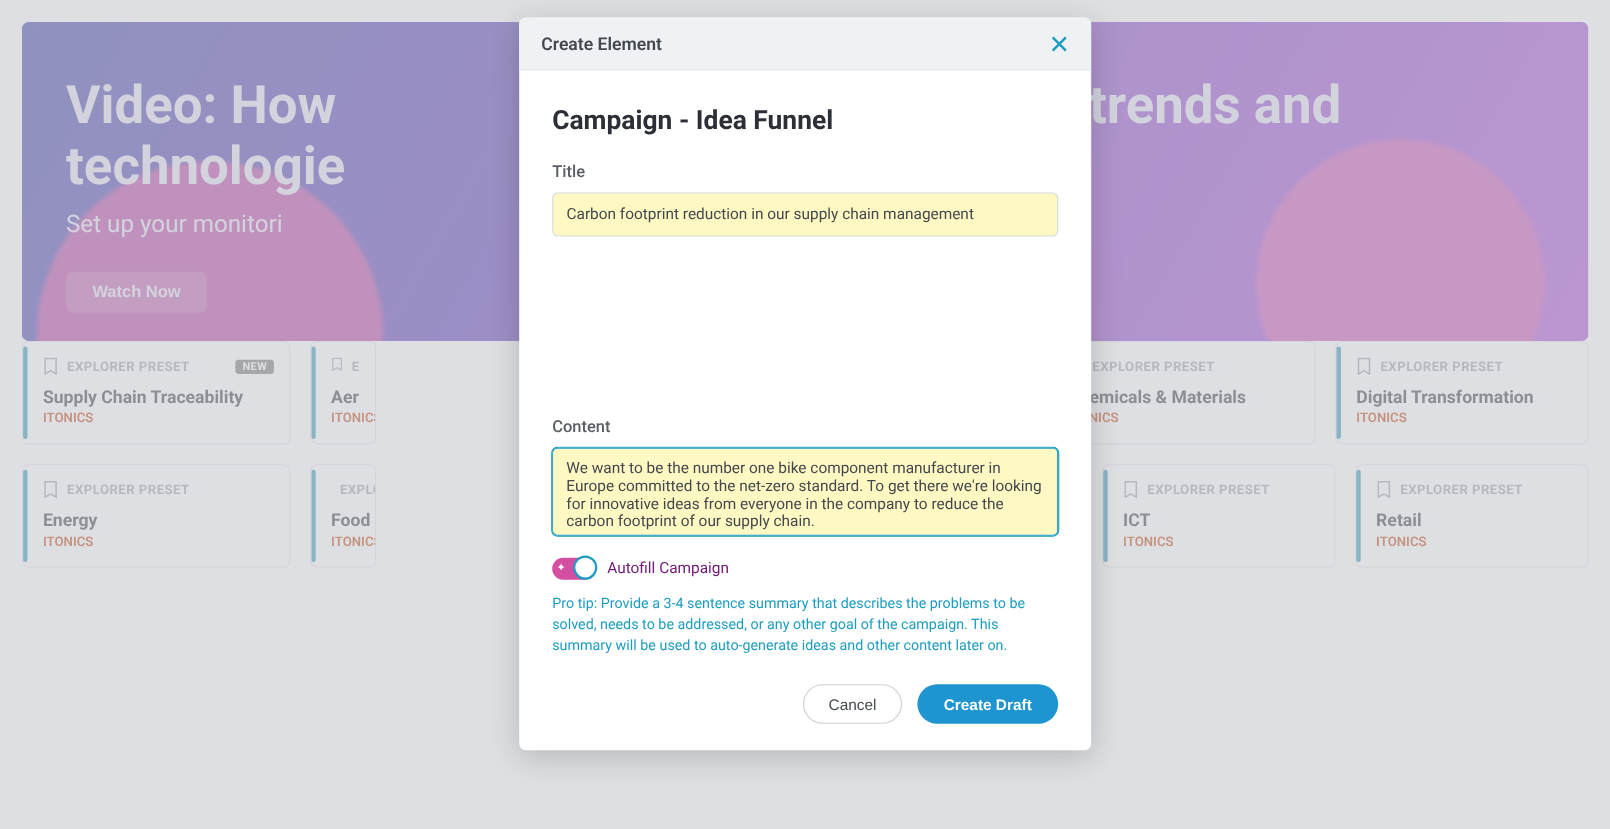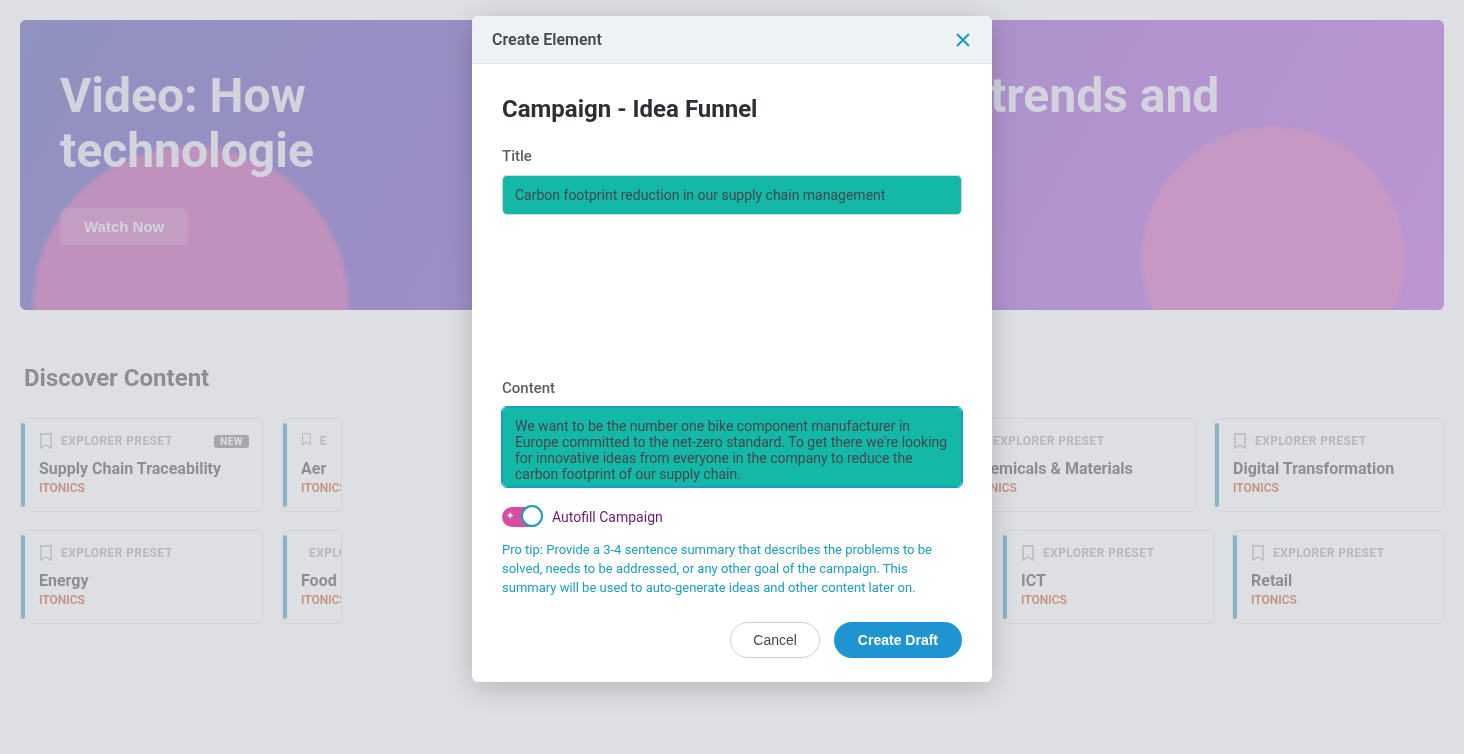--- a/index.html
+++ b/index.html
@@ -50,21 +50,21 @@
       padding: 14px 20px; background: #eff2f5; border-bottom: 1px solid #e6e9ee;
     }
     .modal-header-title { color: #44484e; font-size: 16px; font-weight: 600; }
     .close-icon { width: 18px; height: 18px; cursor: pointer; }
     .close-icon svg { stroke: #1c9cc1; stroke-width: 2.2; }
     .modal-body { padding: 8px 30px 24px 30px; }
     .modal-title { color: #2c3036; font-size: 24px; font-weight: 700; margin-bottom: 24px; }
     .field-label { color: #5a5f66; font-size: 15px; font-weight: 500; margin-bottom: 10px; }
     .text-input, .textarea-input {
       width: 100%; border: 1px solid #d5d9df; border-radius: 5px; padding: 10px 12px;
-      font-size: 14px; color: #44484e; background: #14b8a6; font-family: inherit;
+      font-size: 14px; color: #44484e; background: #fef9c3; font-family: inherit;
     }
     .text-input { height: 40px; }
     .summary-section { margin-top: 164px; }
     .textarea-input { height: 80px; resize: none; border-color: #1c9cc1; outline: 1px solid #1c9cc1; }
     .autofill-row { display: flex; align-items: center; gap: 10px; margin-top: 16px; }
     .toggle {
       position: relative; width: 40px; height: 20px; border-radius: 12px; background: #d44ea2; cursor: pointer;
     }
     .toggle::after {
       content: ""; position: absolute; right: -1px; top: -2px; width: 22px; height: 22px;
@@ -85,24 +85,24 @@
 <body>
 
 <div class="background">
   <div class="hero">
     <div class="hero-title">
       <span>Video: How</span>
       <span style="visibility:hidden">XXXXXXXXXXXXXXXXXX</span>
       <span>nitor trends and</span><br>
       <span>technologie</span>
     </div>
+    <div class="hero-subtitle">Set up your monitori</div>
     <button class="watch-now">Watch Now</button>
   </div>
 
-  <div class="discover-title">Discover Content</div>
 
   <div class="card-row">
     <div class="card wide">
       <div class="card-meta">
         <span class="bookmark-icon">
             <svg viewBox="0 0 14 16">
               <path d="M2 1h10v14l-5-3-5 3V1z" fill="none" stroke="#9aa0a8" stroke-width="1.4"></path>
             </svg>
           </span>
         <span>EXPLORER PRESET</span>

